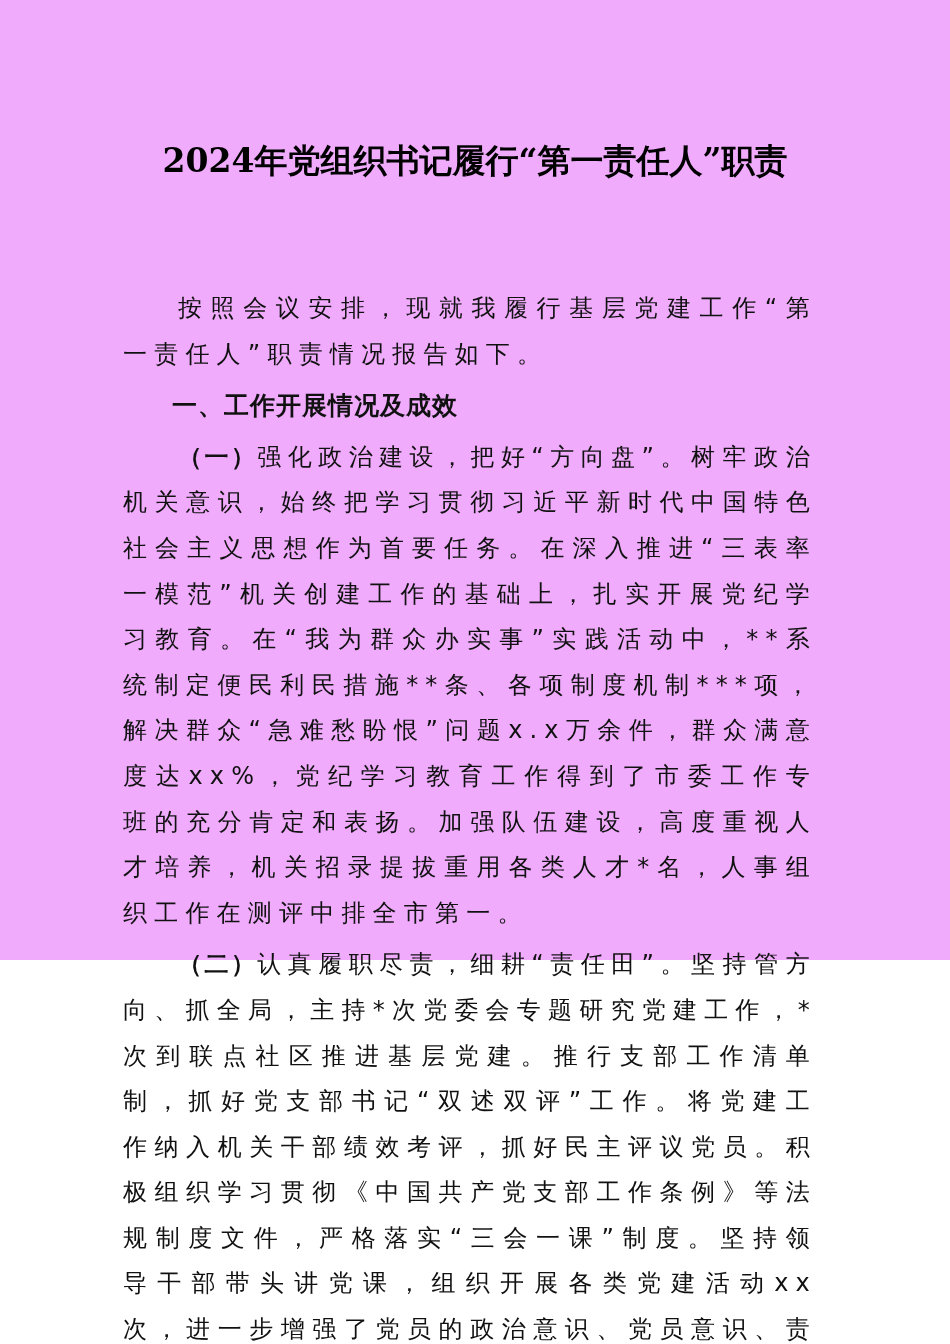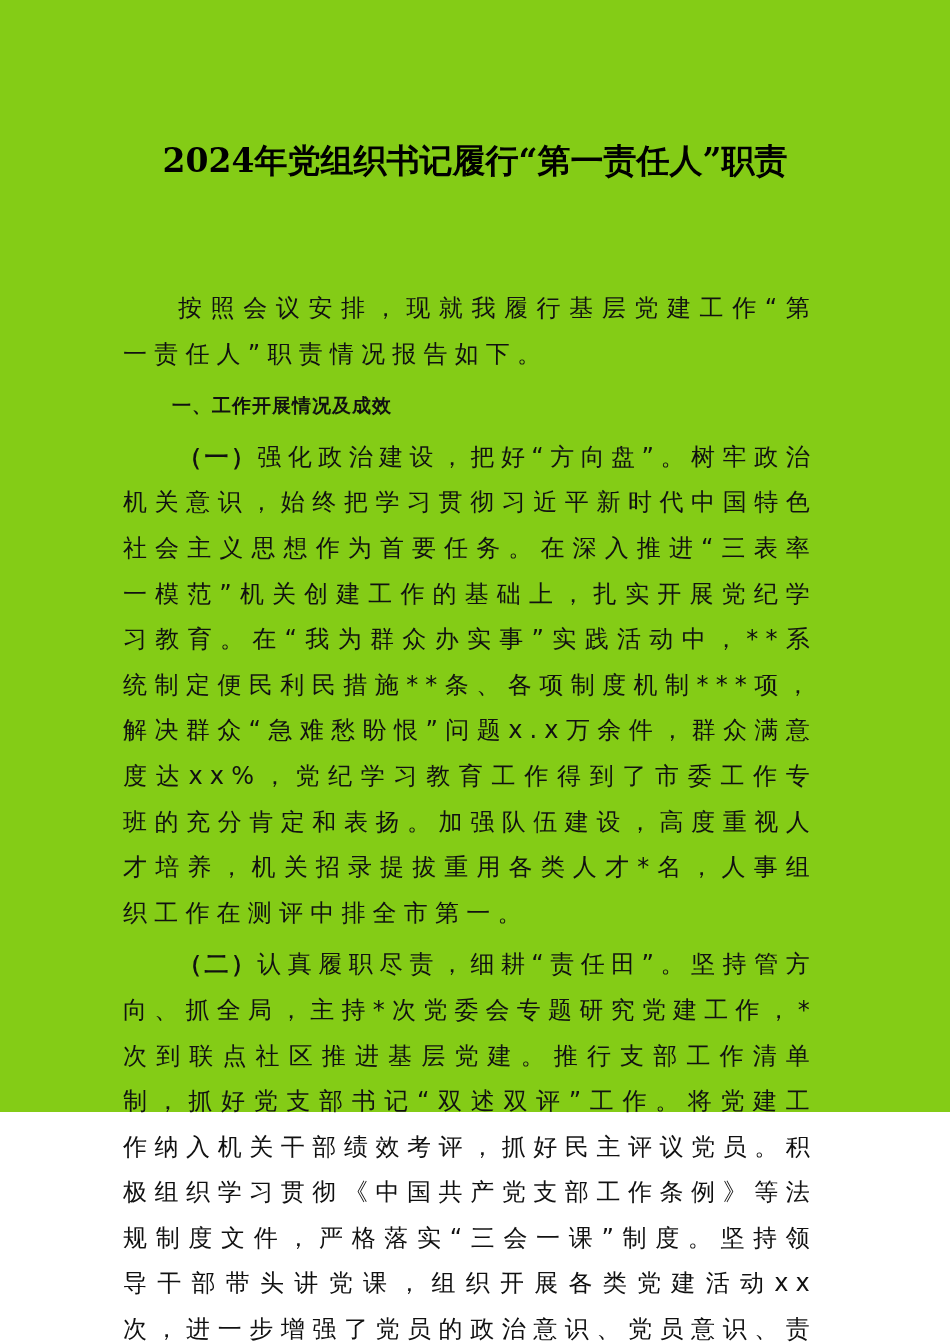--- a/index.html
+++ b/index.html
@@ -1,33 +1,33 @@
 <!DOCTYPE html>
 <html><head>
 <meta charset="utf-8">
 <style>
   html, body { margin: 0; padding: 0; background: #ffffff; }
   body { width: 950px; height: 1344px; position: relative; overflow: hidden; }
-  .page { position: absolute; left: 0; top: 0; width: 950px; height: 1112px; background: #84cc16; text-decoration: underline; }
+  .page { position: absolute; left: 0; top: 0; width: 950px; height: 960px; background: #f0abfc; text-decoration: underline; }
   .title {
     position: absolute; left: 100px; top: 138px; width: 750px;
     text-align: center; color: #000;
     font-family: "DejaVu Serif", "Liberation Serif", serif;
     font-weight: bold; font-size: 33px; line-height: 46px; letter-spacing: 0px;
   }
   .body {
     position: absolute; left: 117px; top: 280px; width: 706px;
     color: #111;
     font-family: "DejaVu Sans", "Liberation Sans", sans-serif;
     font-size: 24px; line-height: 45.6px;
     letter-spacing: 7.2px;
     text-align: justify;
   }
   .para { margin: 6px; text-indent: 55px; }
-  .h1 { margin: 0; text-indent: 55px; font-weight: bold; letter-spacing: 1px; font-size: 19px; }
+  .h1 { margin: 0; text-indent: 55px; font-weight: bold; letter-spacing: 1px; font-size: 25px; }
   .sub-lead { font-weight: bold; letter-spacing: 2px; }
   .sub-title { letter-spacing: 6px; }
 </style>
 </head>
 <body>
 
 <div class="page">
   <div class="title">
     <div>2024年党组织书记履行“第一责任人”职责</div>
   </div>

